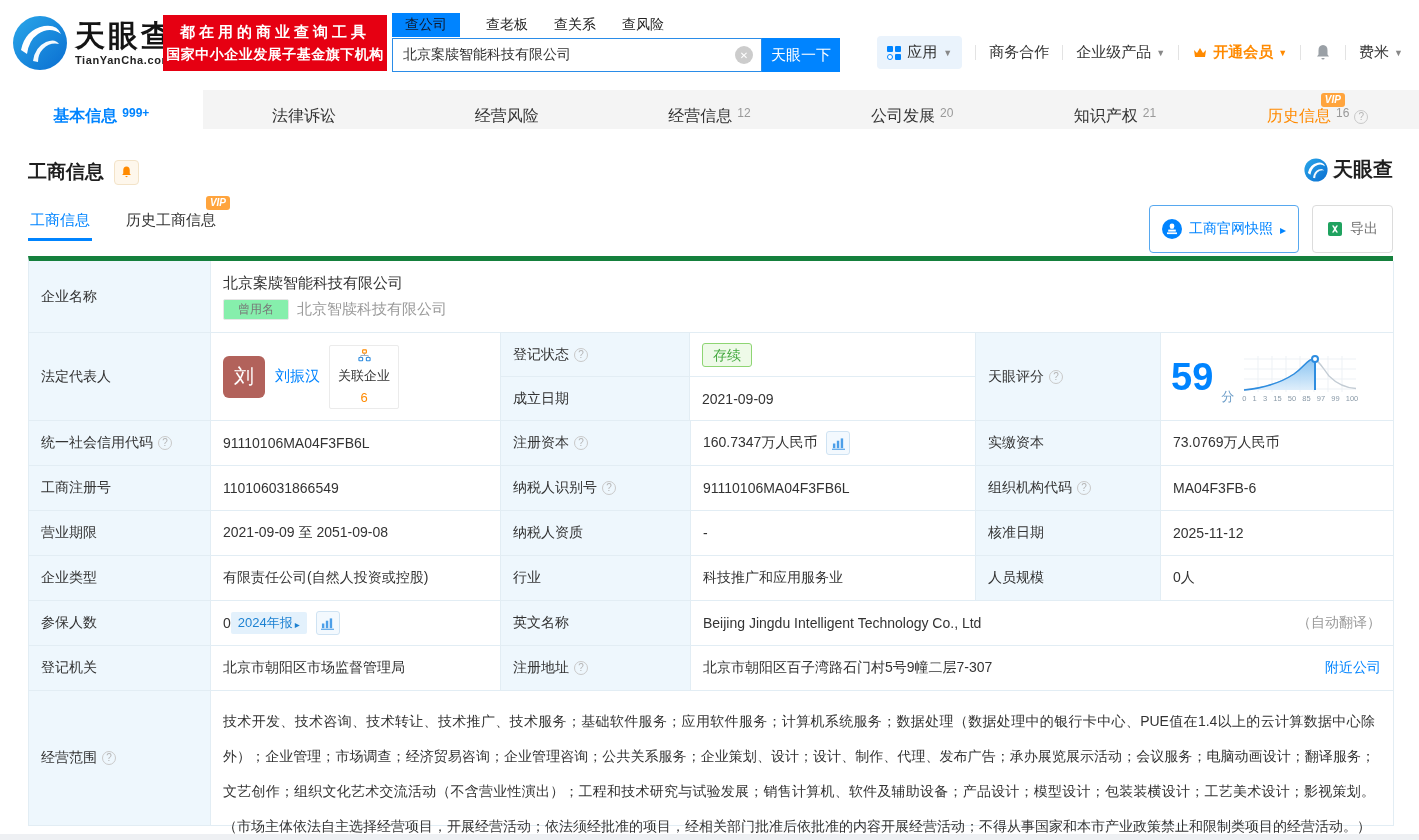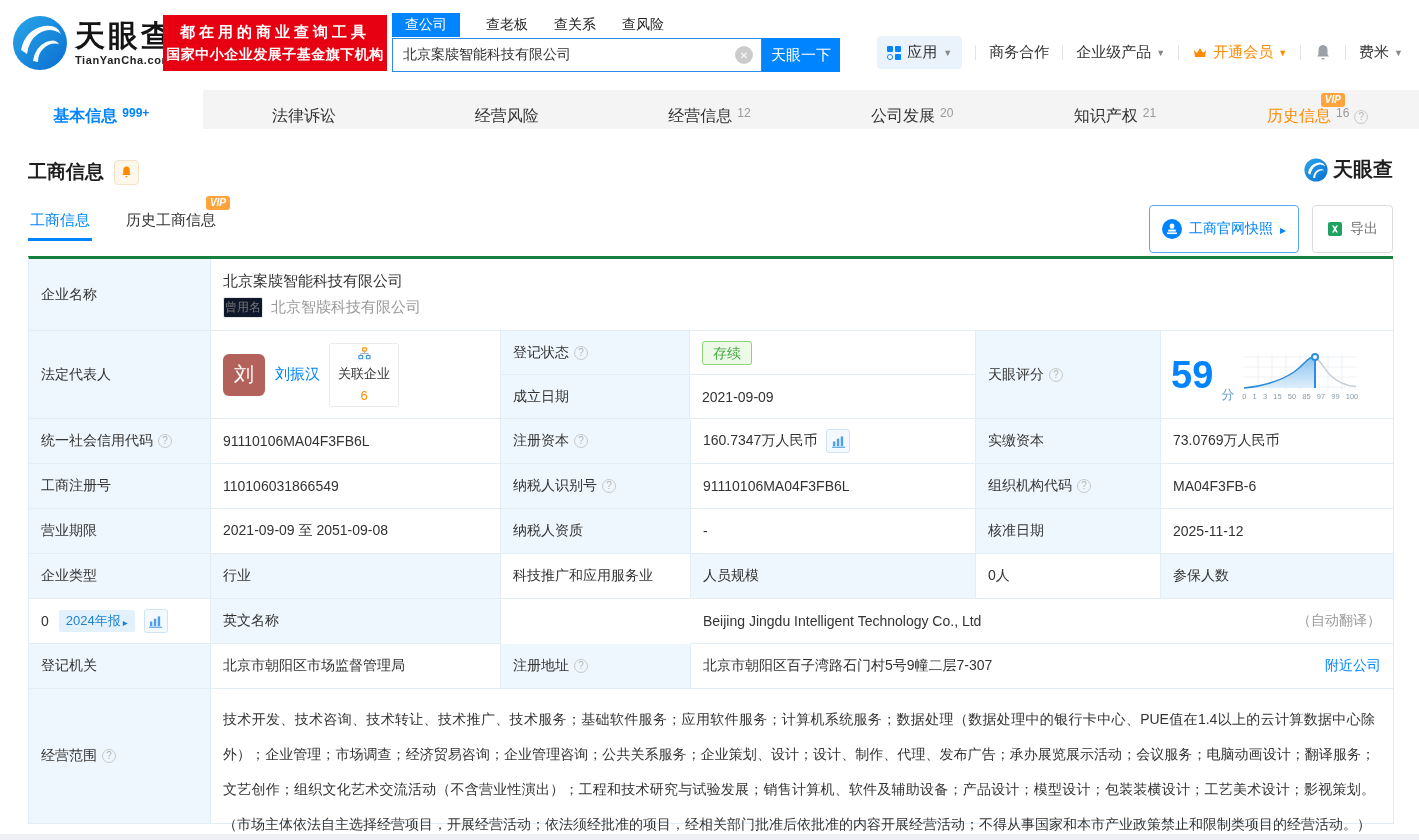--- a/index.html
+++ b/index.html
@@ -15,40 +15,40 @@
   .logo-text{display:flex;flex-direction:column;line-height:1;}
   .logo-brand{font-size:30px;font-weight:bold;color:#141414;letter-spacing:3px;}
   .logo-domain{font-size:11px;font-weight:bold;color:#222;margin-top:4px;letter-spacing:.6px;}
   .banner{position:absolute;left:163px;top:15px;width:224px;height:56px;background:#e60012;color:#fff;
     display:flex;flex-direction:column;justify-content:center;align-items:center;gap:4px;font-weight:bold;}
   .banner .l1{font-size:15px;letter-spacing:4px;}
   .banner .l2{font-size:14px;letter-spacing:.5px;}
   .search{position:absolute;left:392px;top:12px;}
   .search-tabs{display:flex;gap:26px;font-size:14px;align-items:center;height:25px;}
   .search-tab{color:#222;cursor:pointer;}
-  .search-tab.active{background:#0084ff;color:#ffffff;padding:3px 13px;}
+  .search-tab.active{background:#0084ff;color:#0f172a;padding:3px 13px;}
   .search-row{display:flex;margin-top:1px;}
   .input-wrap{position:relative;}
   .search-input{width:370px;height:34px;border:1px solid #2a8ce8;padding:0 34px 0 10px;font-size:14px;color:#333;outline:none;
     font-family:"Liberation Sans","DejaVu Sans",sans-serif;}
   .clear-btn{position:absolute;right:9px;top:8px;width:18px;height:18px;border-radius:50%;background:#ccc;color:#fff;
     font-size:10px;display:flex;align-items:center;justify-content:center;cursor:pointer;}
   .clear-btn::after{content:"✕";}
   .search-btn{width:78px;height:34px;background:#0084ff;color:#fff;font-size:15px;border:none;cursor:pointer;
     display:flex;align-items:center;justify-content:center;font-family:inherit;}
   .nav{position:absolute;right:16px;top:36px;display:flex;align-items:center;gap:13px;font-size:15px;color:#333;}
   .nav-sep{width:1px;height:15px;background:#e3e3e3;}
   .apps-chip{background:#eaf3fc;border-radius:4px;padding:7px 10px;display:flex;align-items:center;gap:6px;cursor:pointer;}
   .grid-icon{width:14px;height:14px;display:grid;grid-template-columns:6px 6px;grid-template-rows:6px 6px;gap:2px;}
   .grid-icon i{background:#0084ff;border-radius:1px;}
   .grid-icon i.o{background:#fff;border:1.5px solid #0084ff;border-radius:50%;}
   .caret{font-size:9px;color:#888;}
   .caret::after{content:"▼";}
   .nav-item{display:flex;align-items:center;gap:5px;cursor:pointer;}
-  .vip-nav{color:#ff8a00;font-weight:normal;}
+  .vip-nav{color:#ff8a00;font-weight:bold;}
   .vip-nav .caret{color:#ff8a00;}
   
   .tabbar{position:absolute;top:90px;left:0;right:0;height:53px;background:#f4f4f4;display:flex;}
   .tab{flex:1;display:flex;align-items:center;justify-content:center;font-size:16px;color:#333;gap:5px;cursor:pointer;}
   .tab .count{font-size:12px;color:#999;position:relative;top:-4px;}
   .tab.active{background:#fff;color:#0084ff;font-weight:bold;}
   .tab.active .count{color:#0084ff;}
   .tab.history{color:#ff8a00;}
   .tab .lblwrap{position:relative;}
   .vip-badge{background:#ffa43d;color:#fff;font-size:10px;font-weight:bold;font-style:italic;
@@ -73,31 +73,31 @@
   .actions{position:absolute;right:26px;top:76px;display:flex;gap:13px;}
   .btn{height:48px;border-radius:4px;display:flex;align-items:center;gap:7px;font-size:14px;background:#fff;cursor:pointer;
     font-family:inherit;}
   .btn-snapshot{border:1px solid #57a8ef;color:#0084ff;padding:0 12px;}
   .btn-snapshot .arr::after{content:"▸";font-size:12px;}
   .btn-export{border:1px solid #dcdcdc;color:#737373;padding:0 14px;}
   
   .grid{position:absolute;left:28px;top:127px;width:1365px;
     display:grid;grid-template-columns:182px 290px 190px 285px 185px 233px;
     grid-template-rows:72px 88px 45px 45px 45px 45px 45px 45px 135px;
-    border-top:3px solid #15803d;border-left:1px solid #e2edf4;font-size:14px;}
+    border-top:5px solid #15803d;border-left:1px solid #e2edf4;font-size:14px;}
   .c{border-right:1px solid #e2edf4;border-bottom:1px solid #e2edf4;display:flex;align-items:center;
     padding:0 12px;min-width:0;}
   .lbl{background:#eef7fd;gap:5px;color:#333;}
   .val{background:#fff;color:#333;}
   .span5{grid-column:2/7;}
   .span3{grid-column:4/7;justify-content:space-between;}
   .name-cell{flex-direction:column;align-items:flex-start;justify-content:center;gap:6px;}
   .cname{font-size:15px;color:#333;}
   .former{display:flex;align-items:center;gap:8px;}
-  .former-badge{font-size:12px;color:#777;background:#0f172a;border:1px solid #e6e6e6;padding:1px 1px;border-radius:2px;}
+  .former-badge{font-size:12px;color:#777;background:#86efac;border:1px solid #e6e6e6;padding:1px 14px;border-radius:2px;}
   .former-name{font-size:15px;color:#9a9a9a;}
   .avatar{width:42px;height:42px;border-radius:6px;background:#b2625b;color:#fff;font-size:20px;
     display:flex;align-items:center;justify-content:center;flex:none;cursor:pointer;}
   .legal-name{color:#0084ff;font-size:15px;margin:0 9px 0 10px;cursor:pointer;}
   .rel-badge{border:1px solid #ebebeb;border-radius:2px;padding:3px 8px;display:flex;align-items:center;gap:5px;
     font-size:13px;color:#333;cursor:pointer;flex-direction:column;}
   .rel-badge b{color:#ff8a00;font-weight:normal;}
   .mid{grid-column:3/5;padding:0;display:block;border-right:1px solid #e2edf4;border-bottom:1px solid #e2edf4;}
   .midgrid{display:grid;grid-template-columns:189px 1fr;grid-template-rows:44px 43px;height:87px;text-align:center;}
   .ilbl{background:#eef7fd;border-right:1px solid #e2edf4;display:flex;align-items:center;padding:0 12px;gap:5px;}
@@ -105,21 +105,21 @@
   .ib{border-bottom:1px solid #e2edf4;}
   .status-badge{color:#45a940;background:#eefae8;border:1px solid #8ed573;border-radius:3px;
     padding:2px 10px;font-size:14px;line-height:18px;}
   .score-cell{gap:8px;padding:0 6px 0 10px;}
   .score-num{font-size:38px;font-weight:bold;color:#0084ff;line-height:1;}
   .score-unit{font-size:13px;color:#6f9fc9;align-self:flex-end;margin-bottom:14px;}
   .score-chart{display:flex;flex-direction:column;margin-top:4px;}
   .score-axis{width:116px;display:flex;justify-content:space-between;font-size:7.5px;color:#8a9aa8;margin-top:0;}
   .trend-box{width:24px;height:24px;border:1px solid #cfe3f3;background:#f3f9fe;border-radius:3px;margin-left:9px;
     display:flex;align-items:center;justify-content:center;flex:none;cursor:pointer;}
-  .report-badge{background:#e3f1fc;color:#1e82d2;font-size:13px;padding:2px 7px;border-radius:2px;margin-left:10px;cursor:pointer;
+  .report-badge{background:#e3f1fc;color:#1e82d2;font-size:13px;padding:2px 7px;border-radius:2px;cursor:pointer;
     display:flex;align-items:center;gap:2px;}
   .report-badge .arr::after{content:"▸";font-size:10px;}
   .note{color:#999;margin-left:7px;}
   .link{color:#0084ff;margin-left:9px;cursor:pointer;white-space:nowrap;}
   .scope-val{grid-column:2/7;display:block;padding:13px 18px 13px 12px;line-height:35px;text-align:justify;}
   .footer-strip{position:absolute;left:0;right:0;bottom:0;height:6px;background:#eef0f3;}
 </style>
 </head>
 <body>
 
@@ -401,20 +401,21 @@
     <div class="c val">MA04F3FB-6</div>
 
     <div class="c lbl">营业期限</div>
     <div class="c val">2021-09-09 至 2051-09-08</div>
     <div class="c lbl">纳税人资质</div>
     <div class="c val">-</div>
     <div class="c lbl">核准日期</div>
     <div class="c val">2025-11-12</div>
 
     <div class="c lbl">企业类型</div>
+    <div class="c val">有限责任公司(自然人投资或控股)</div>
     <div class="c lbl">行业</div>
     <div class="c val">科技推广和应用服务业</div>
     <div class="c lbl">人员规模</div>
     <div class="c val">0人</div>
 
     <div class="c lbl">参保人数</div>
     <div class="c val">
       <span>0</span>
       <span class="report-badge">
         <span>2024年报</span>

